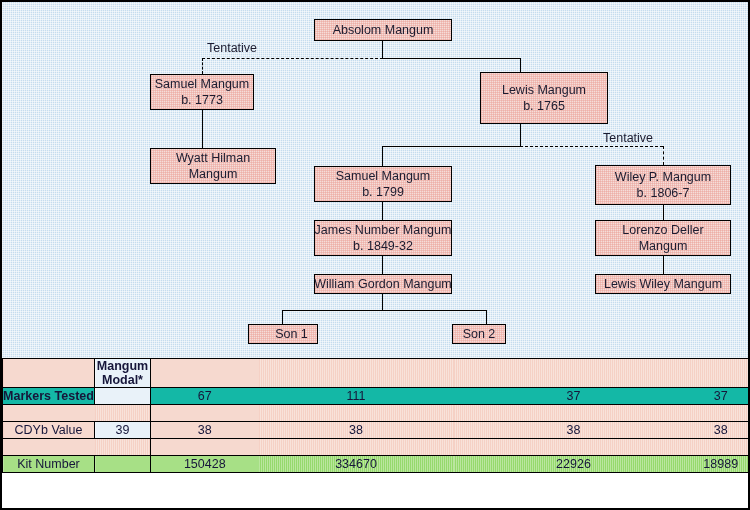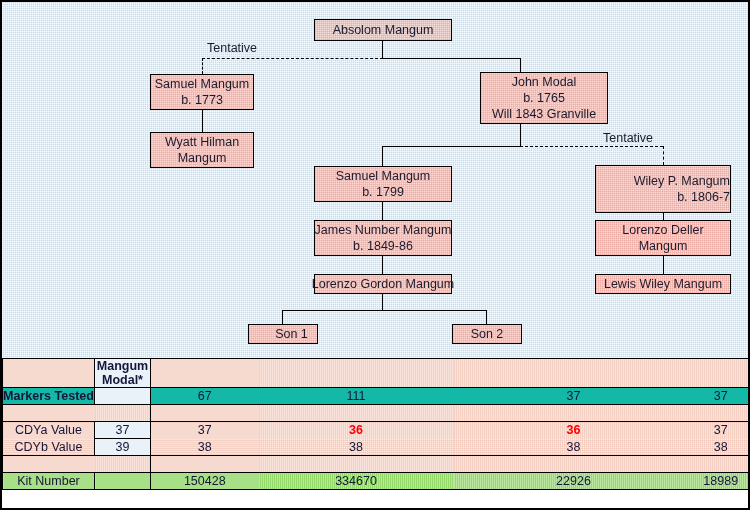--- a/index.html
+++ b/index.html
@@ -139,29 +139,28 @@
 
     <span class="tlabel" style="left:205px; top:39px;">Tentative</span>
 
     <div class="pbox" style="left:148px; top:72px; width:104px; height:36px;">
       <span>Samuel Mangum</span>
       <span>b. 1773</span>
     </div>
 
     <div class="ln lnv" style="left:200px; top:108px; height:38px;"></div>
 
-    <div class="pbox" style="left:148px; top:130px; width:104px; height:36px;">
+    <div class="pbox" style="left:148px; top:146px; width:126px; height:36px;">
       <span>Wyatt Hilman</span>
       <span>Mangum</span>
     </div>
 
     <div class="pbox" style="left:478px; top:70px; width:128px; height:52px;">
-      <span>John Modal</span>
+      <span>Lewis Mangum</span>
       <span>b. 1765</span>
-      <span>Will 1843 Granville</span>
     </div>
 
     <div class="ln lnv" style="left:518px; top:122px; height:22px;"></div>
 
     <div class="ln lnh" style="left:380px; top:144px; width:139px;"></div>
 
     <div class="dashh" style="left:518px; top:144px; width:143px;"></div>
 
     <div class="ln lnv" style="left:380px; top:144px; height:20px;"></div>
 
@@ -171,42 +170,42 @@
 
     <div class="pbox" style="left:312px; top:164px; width:138px; height:36px;">
       <span>Samuel Mangum</span>
       <span>b. 1799</span>
     </div>
 
     <div class="ln lnv" style="left:380px; top:200px; height:18px;"></div>
 
     <div class="pbox" style="left:312px; top:218px; width:138px; height:36px;">
       <span>James Number Mangum</span>
-      <span>b. 1849-86</span>
+      <span>b. 1849-32</span>
     </div>
 
     <div class="ln lnv" style="left:380px; top:254px; height:18px;"></div>
 
     <div class="pbox" style="left:312px; top:272px; width:138px; height:20px;">
-      <span>Lorenzo Gordon Mangum</span>
+      <span>William Gordon Mangum</span>
     </div>
 
     <div class="ln lnv" style="left:380px; top:292px; height:16px;"></div>
     <div class="ln lnh" style="left:280px; top:308px; width:205px;"></div>
     <div class="ln lnv" style="left:280px; top:308px; height:14px;"></div>
     <div class="ln lnv" style="left:484px; top:308px; height:14px;"></div>
 
     <div class="pbox" style="left:246px; top:322px; width:70px; height:20px;padding-left:17px;">
       <span>Son 1</span>
     </div>
-    <div class="pbox" style="left:450px; top:322px; width:70px; height:20px;">
+    <div class="pbox" style="left:450px; top:322px; width:54px; height:20px;">
       <span>Son 2</span>
     </div>
 
-    <div class="pbox" style="left:593px; top:163px; width:136px; height:48px;align-items:flex-end;">
+    <div class="pbox" style="left:593px; top:163px; width:136px; height:40px;">
       <span>Wiley P. Mangum</span>
       <span>b. 1806-7</span>
     </div>
 
     <div class="ln lnv" style="left:661px; top:199px; height:19px;"></div>
 
     <div class="pbox" style="left:593px; top:218px; width:136px; height:36px;">
       <span>Lorenzo Deller</span>
       <span>Mangum</span>
     </div>
@@ -254,28 +253,20 @@
 
       <tr>
         <td class="cream bb bl"></td>
         <td class="cream bb br"></td>
         <td class="cream bb"></td>
         <td class="cream bb"></td>
         <td class="cream bb"></td>
         <td class="cream bb br"></td>
       </tr>
 
-      <tr>
-        <td class="cream bl lbl">CDYa Value</td>
-        <td class="blue bl br">37</td>
-        <td class="cream">37</td>
-        <td class="cream red">36</td>
-        <td class="cream red">36</td>
-        <td class="cream br">37</td>
-      </tr>
 
       <tr>
         <td class="cream bb bl lbl">CDYb Value</td>
         <td class="blue bt bb bl br">39</td>
         <td class="cream bb">38</td>
         <td class="cream bb">38</td>
         <td class="cream bb">38</td>
         <td class="cream bb br">38</td>
       </tr>
 

